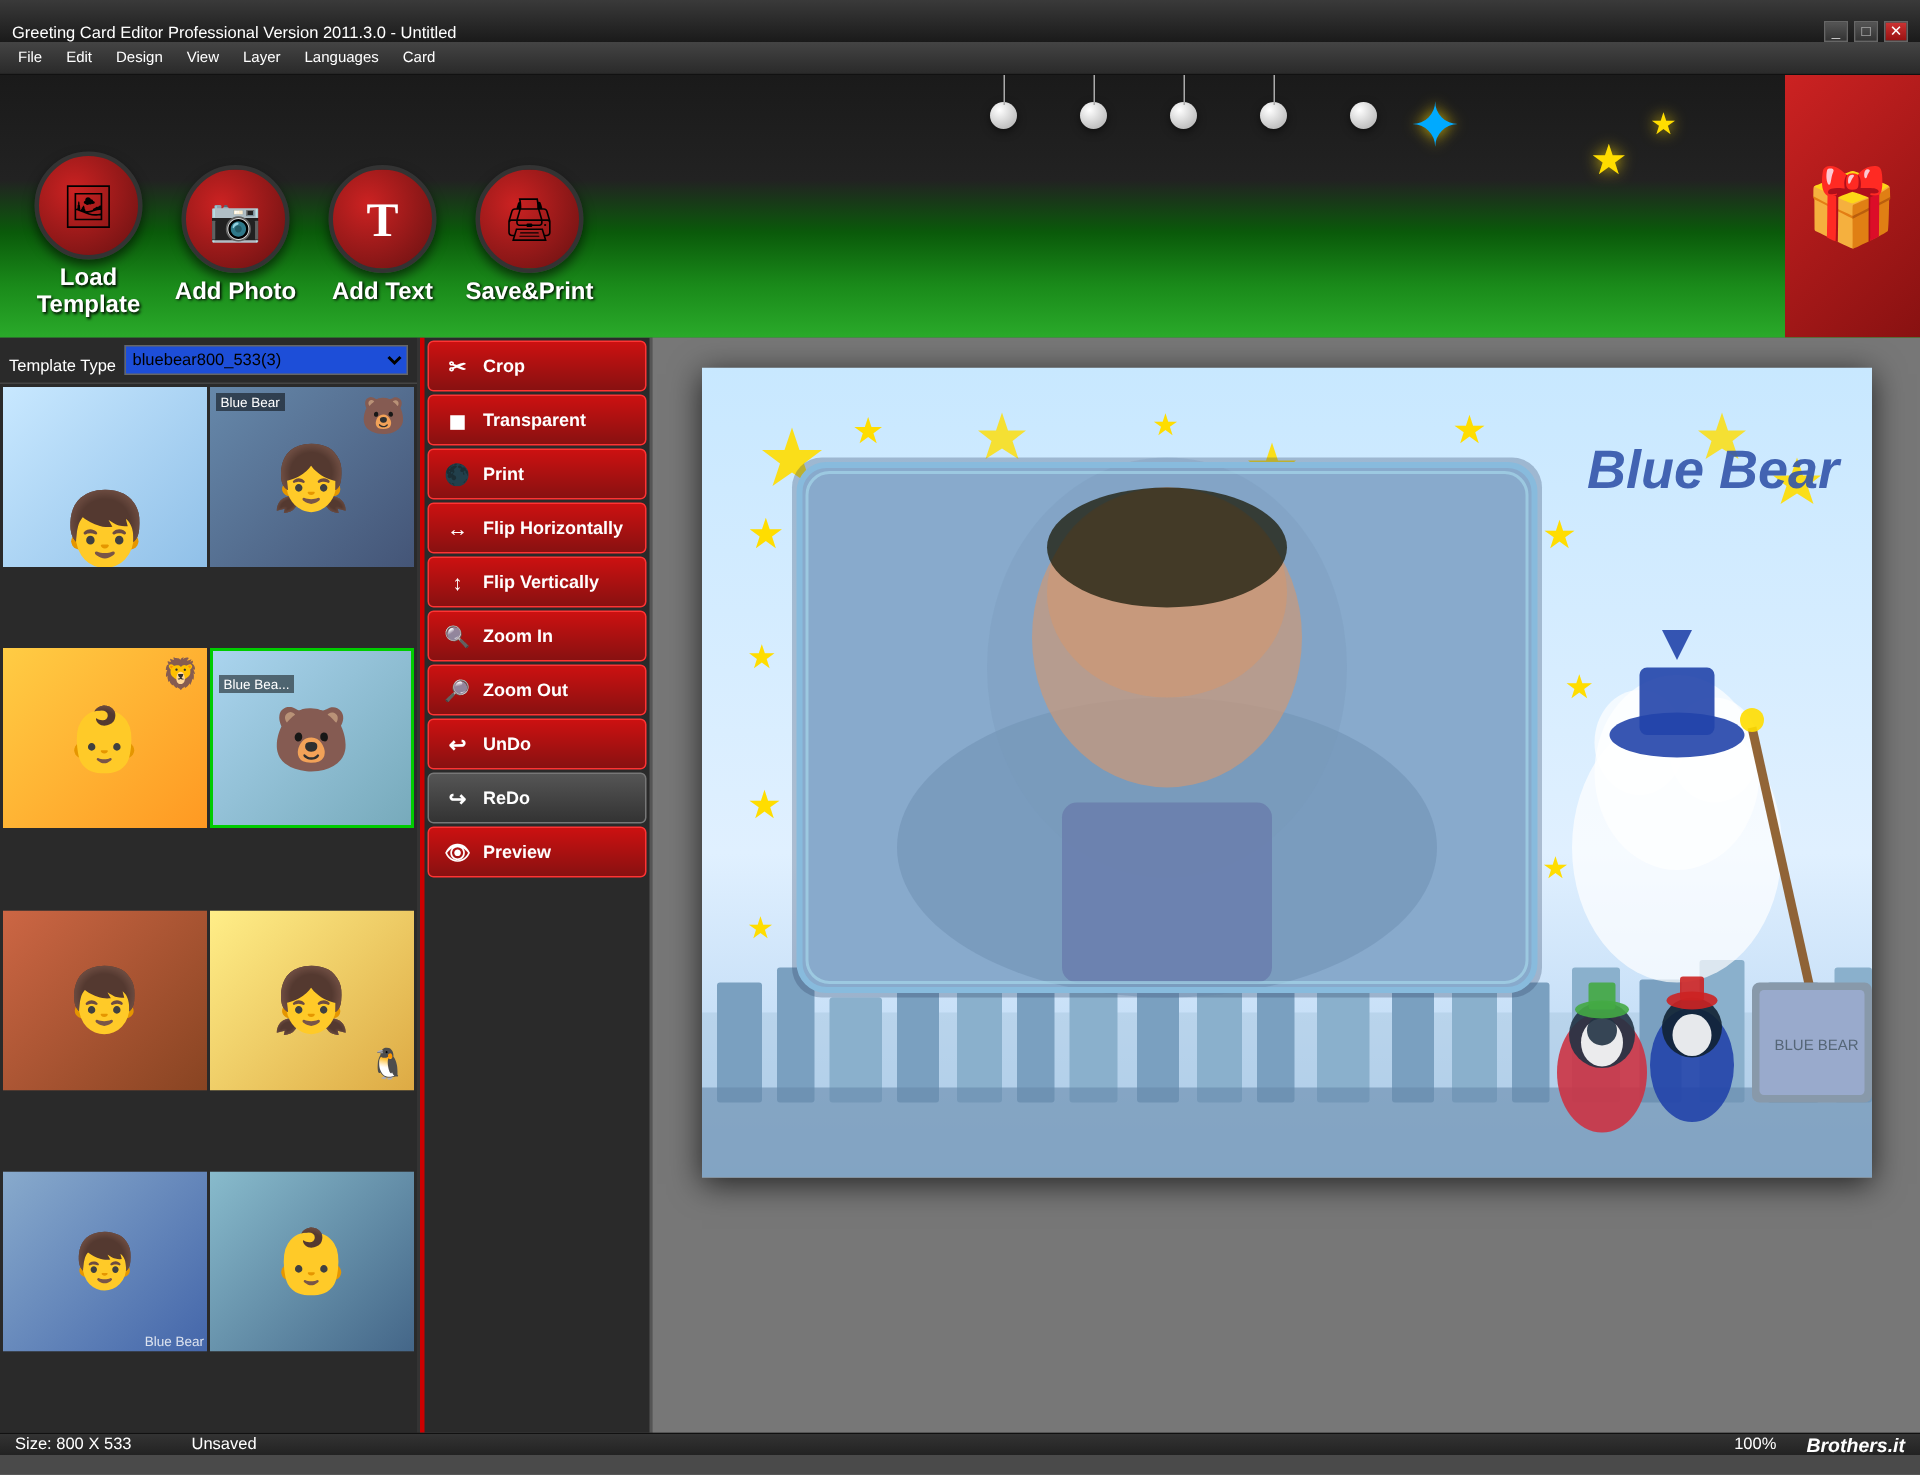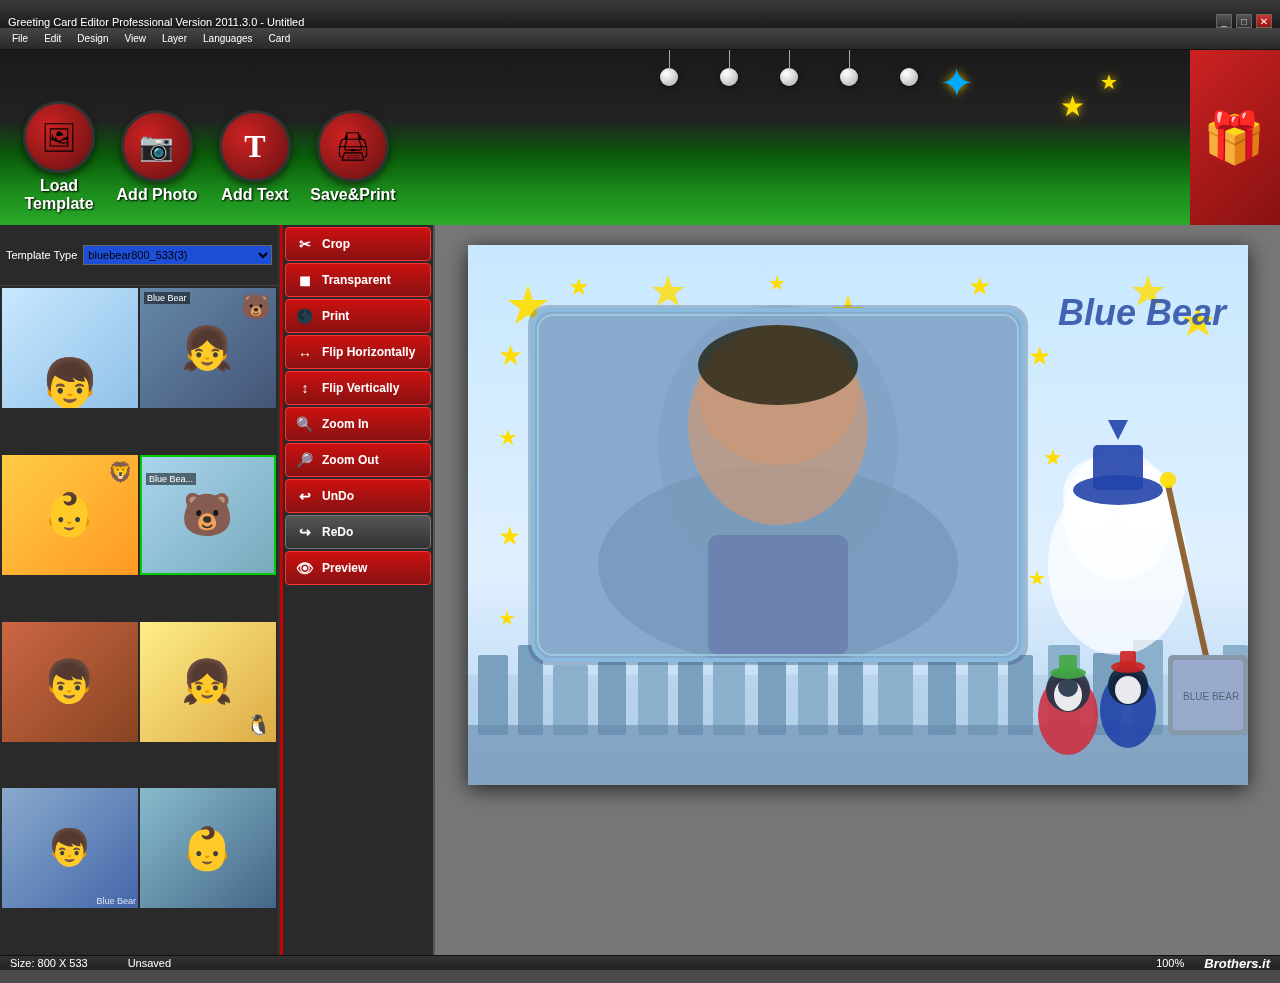--- a/index.html
+++ b/index.html
@@ -115,22 +115,22 @@
     
     #left-panel {
       width: 280px;
       background: #1a1a1a;
       display: flex;
       flex-direction: column;
       border-right: 2px solid #333;
     }
     #template-type-bar {
       display: flex;
-      align-items: center;
-      padding: 20px 6px;
+      align-items: flex-end;
+      padding: 5px 6px;
       background: #2a2a2a;
       border-bottom: 1px solid #444;
       gap: 6px;
     }
     #template-type-label {
       color: white;
       font-size: 11px;
       white-space: nowrap;
     }
     #template-type-select {

